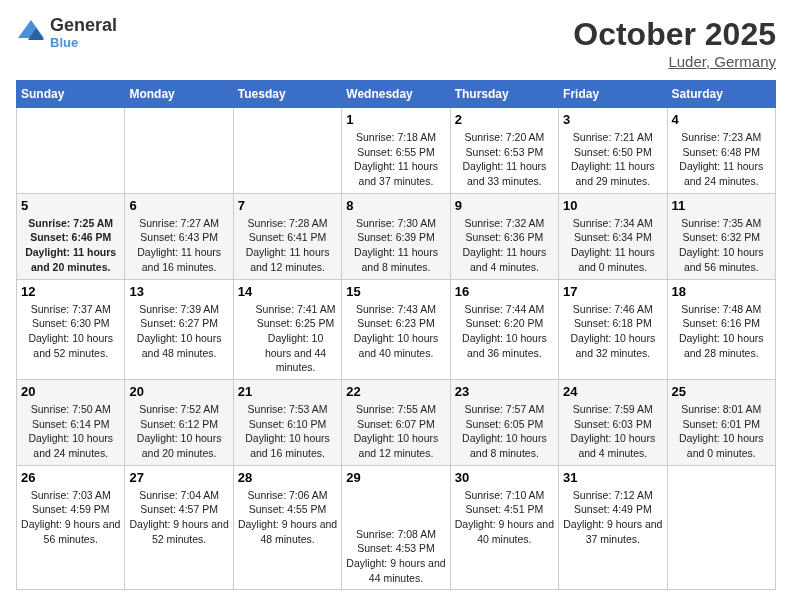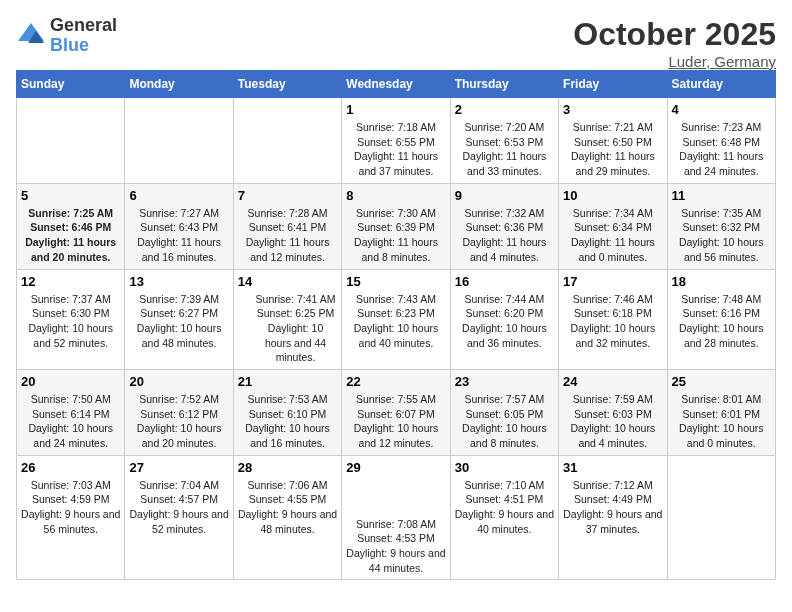--- a/index.html
+++ b/index.html
@@ -7,37 +7,38 @@
       font-family: Arial, sans-serif;
       background: #fff;
       width: 792px;
       min-height: 612px;
       padding: 16px;
     }
     .header {
       display: flex;
       justify-content: space-between;
       align-items: flex-start;
+      margin-bottom: 10px;
     }
     .logo {
       display: flex;
       align-items: center;
     }
     .logo-text {
       display: flex;
       flex-direction: column;
       line-height: 1.1;
     }
     .logo-general {
       font-size: 18px;
       font-weight: bold;
       color: #333;
     }
     .logo-blue {
-      font-size: 18px;
+      font-size: 13px;
       font-weight: bold;
       color: #4a90d9;
     }
     .logo-icon {
       width: 30px;
       height: 30px;
       margin-right: 4px;
     }
     .title-block {
       text-align: right;

